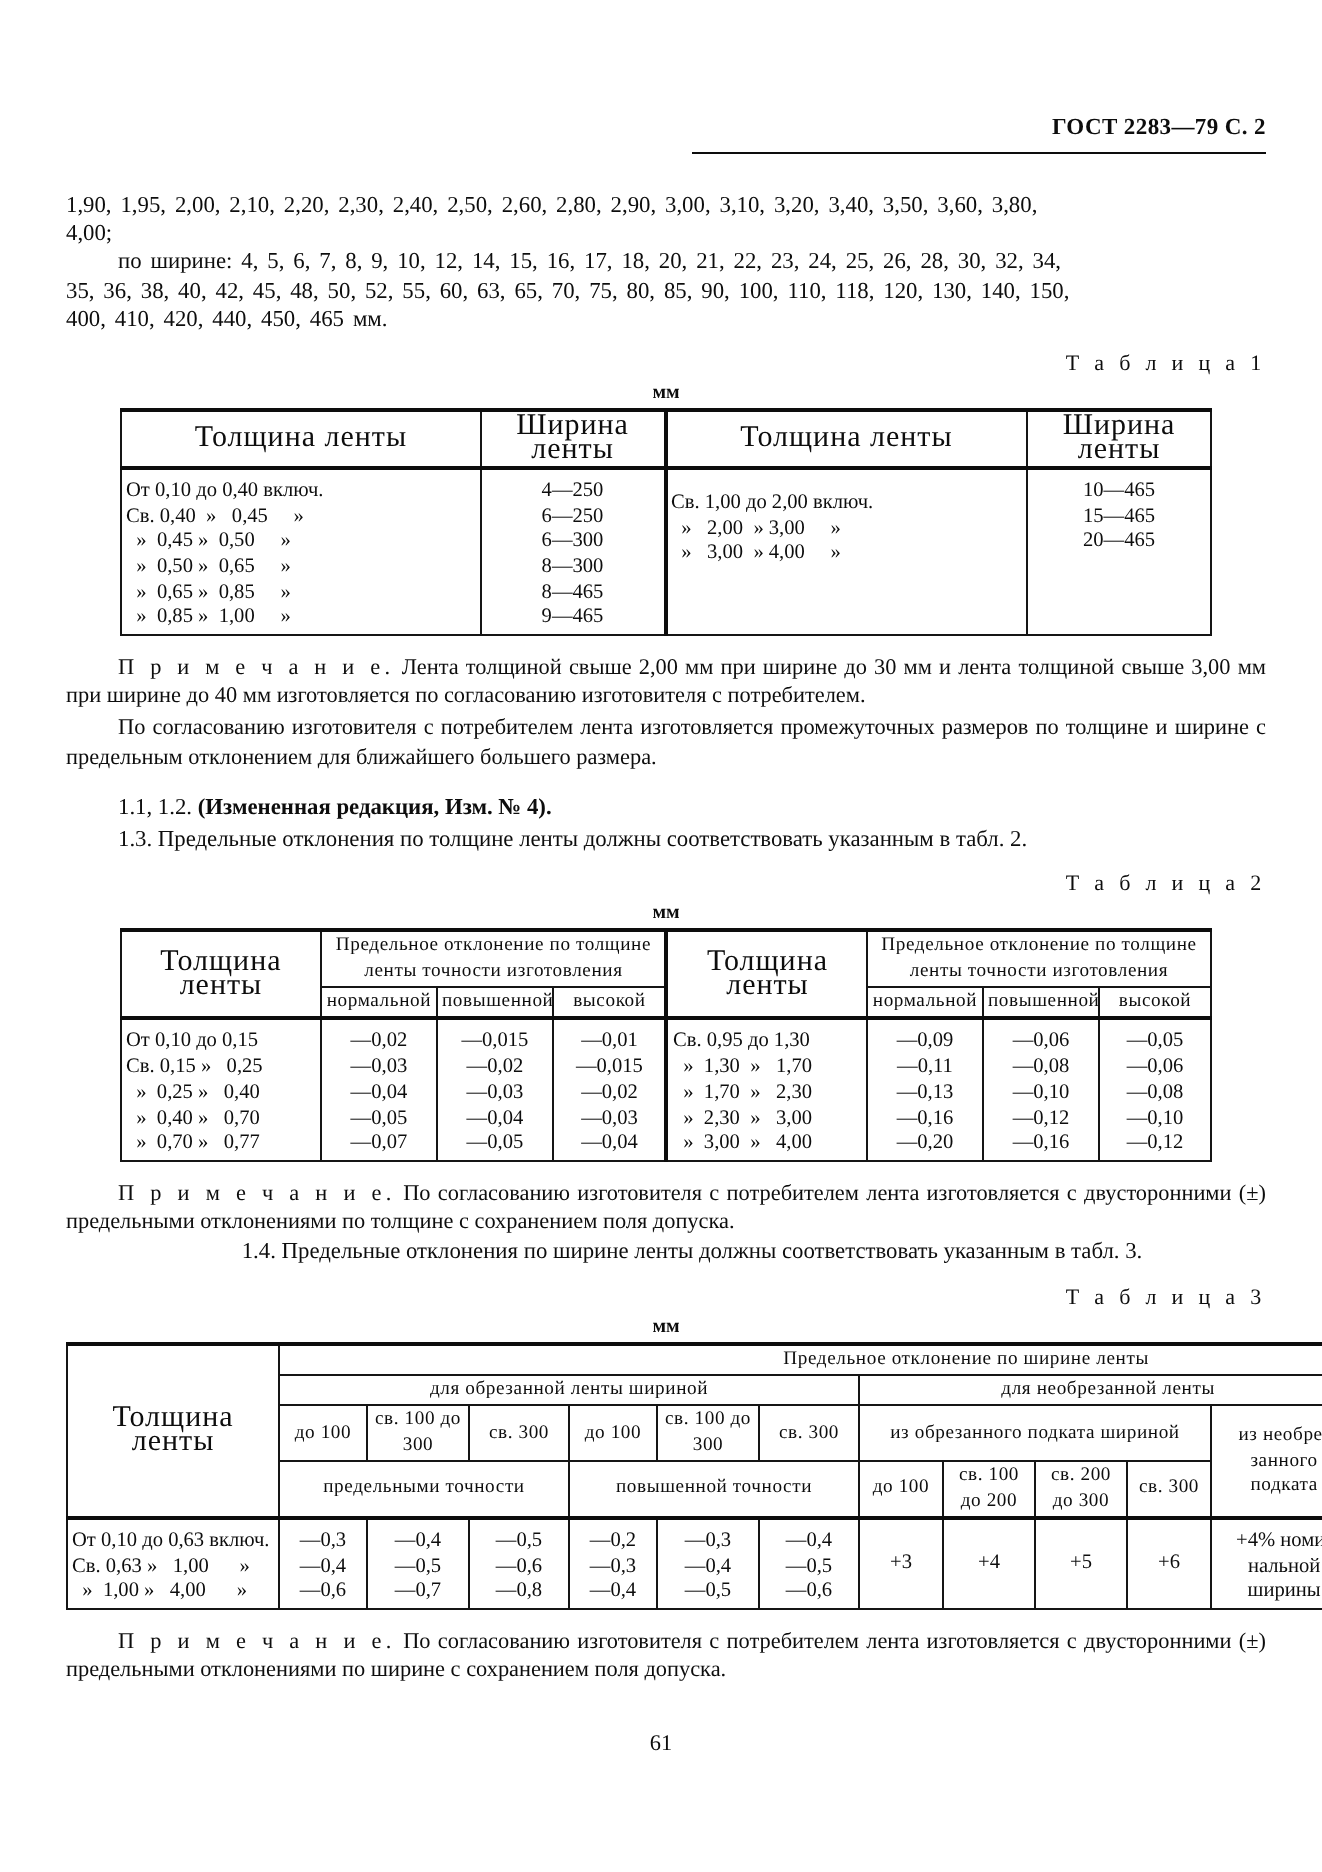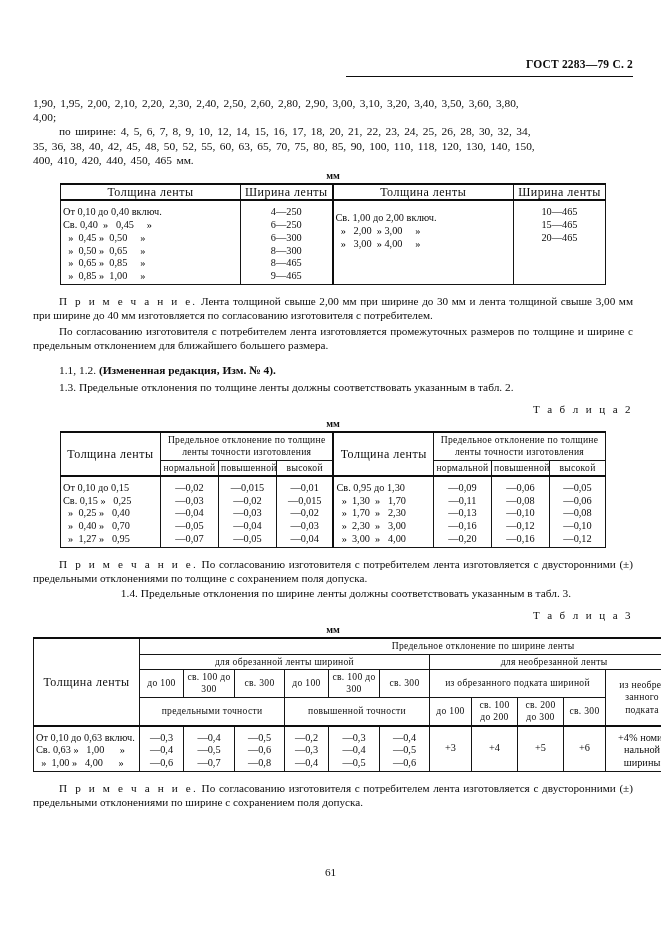--- a/index.html
+++ b/index.html
@@ -104,21 +104,21 @@
   .hdr-sep { border-bottom: 2.2px solid #0d0d0d !important; }
   .thick-left { border-left: 2.4px double #0d0d0d !important; }
   .cell-left { text-align: left; padding-left: 6px; }
 
   .range-list { font-size: 10.3px; line-height: 12.7px; text-align: left; }
   .range-list .ln { white-space: pre; display: block; }
   .vals { font-size: 10.3px; line-height: 12.7px; }
   .vals .ln { display: block; }
 
   .hdr-small { font-size: 9.6px; line-height: 11.4px; letter-spacing: 0.3px; }
-  .hdr-mid { font-size: 12px; line-height: 11.6px; letter-spacing: 0.5px; margin-left: 39px; }
+  .hdr-mid { font-size: 15px; line-height: 11.6px; letter-spacing: 0.5px; margin-left: 39px; }
 
   .page-number {
     position: absolute;
     left: 0; right: 0;
     top: 866px;
     text-align: center;
     font-size: 11.2px;
   }
 </style>
 </head>
@@ -132,20 +132,21 @@
   <div class="content">
 
     <p class="nums">1,90, 1,95, 2,00, 2,10, 2,20, 2,30, 2,40, 2,50, 2,60, 2,80, 2,90, 3,00, 3,10, 3,20, 3,40, 3,50, 3,60, 3,80,</p>
     <p class="nums">4,00;</p>
 
     <p class="nums indent">по ширине: 4, 5, 6, 7, 8, 9, 10, 12, 14, 15, 16, 17, 18, 20, 21, 22, 23, 24, 25, 26, 28, 30, 32, 34,</p>
     <p class="nums">35, 36, 38, 40, 42, 45, 48, 50, 52, 55, 60, 63, 65, 70, 75, 80, 85, 90, 100, 110, 118, 120, 130, 140, 150,</p>
     <p class="nums" style="text-align:left">400, 410, 420, 440, 450, 465 мм.</p>
 
 
+    <div class="tbl-caption">Т а б л и ц а 1</div>
     <div class="tbl-unit">мм</div>
 
     <table class="gost">
       <colgroup>
         <col style="width:180px">
           <col style="width:92px">
         <col style="width:181px">
           <col style="width:92px">
       </colgroup>
       <tbody>
@@ -234,21 +235,21 @@
         <td class="hdr-sep hdr-small">повышенной</td>
         <td class="hdr-sep hdr-small">высокой</td>
       </tr>
       <tr>
         <td class="cell-left" style="vertical-align:top;padding-top:5px">
           <div class="range-list">
             <span class="ln">От 0,10 до 0,15</span>
             <span class="ln">Св. 0,15 »   0,25</span>
             <span class="ln">  »  0,25 »   0,40</span>
             <span class="ln">  »  0,40 »   0,70</span>
-            <span class="ln">  »  1,27 »   0,95</span>
+            <span class="ln">  »  0,70 »   0,77</span>
           </div>
         </td>
         <td style="vertical-align:top;padding-top:5px">
           <div class="vals">
             <span class="ln">—0,02</span>
             <span class="ln">—0,03</span>
             <span class="ln">—0,04</span>
             <span class="ln">—0,05</span>
             <span class="ln">—0,07</span>
           </div>

